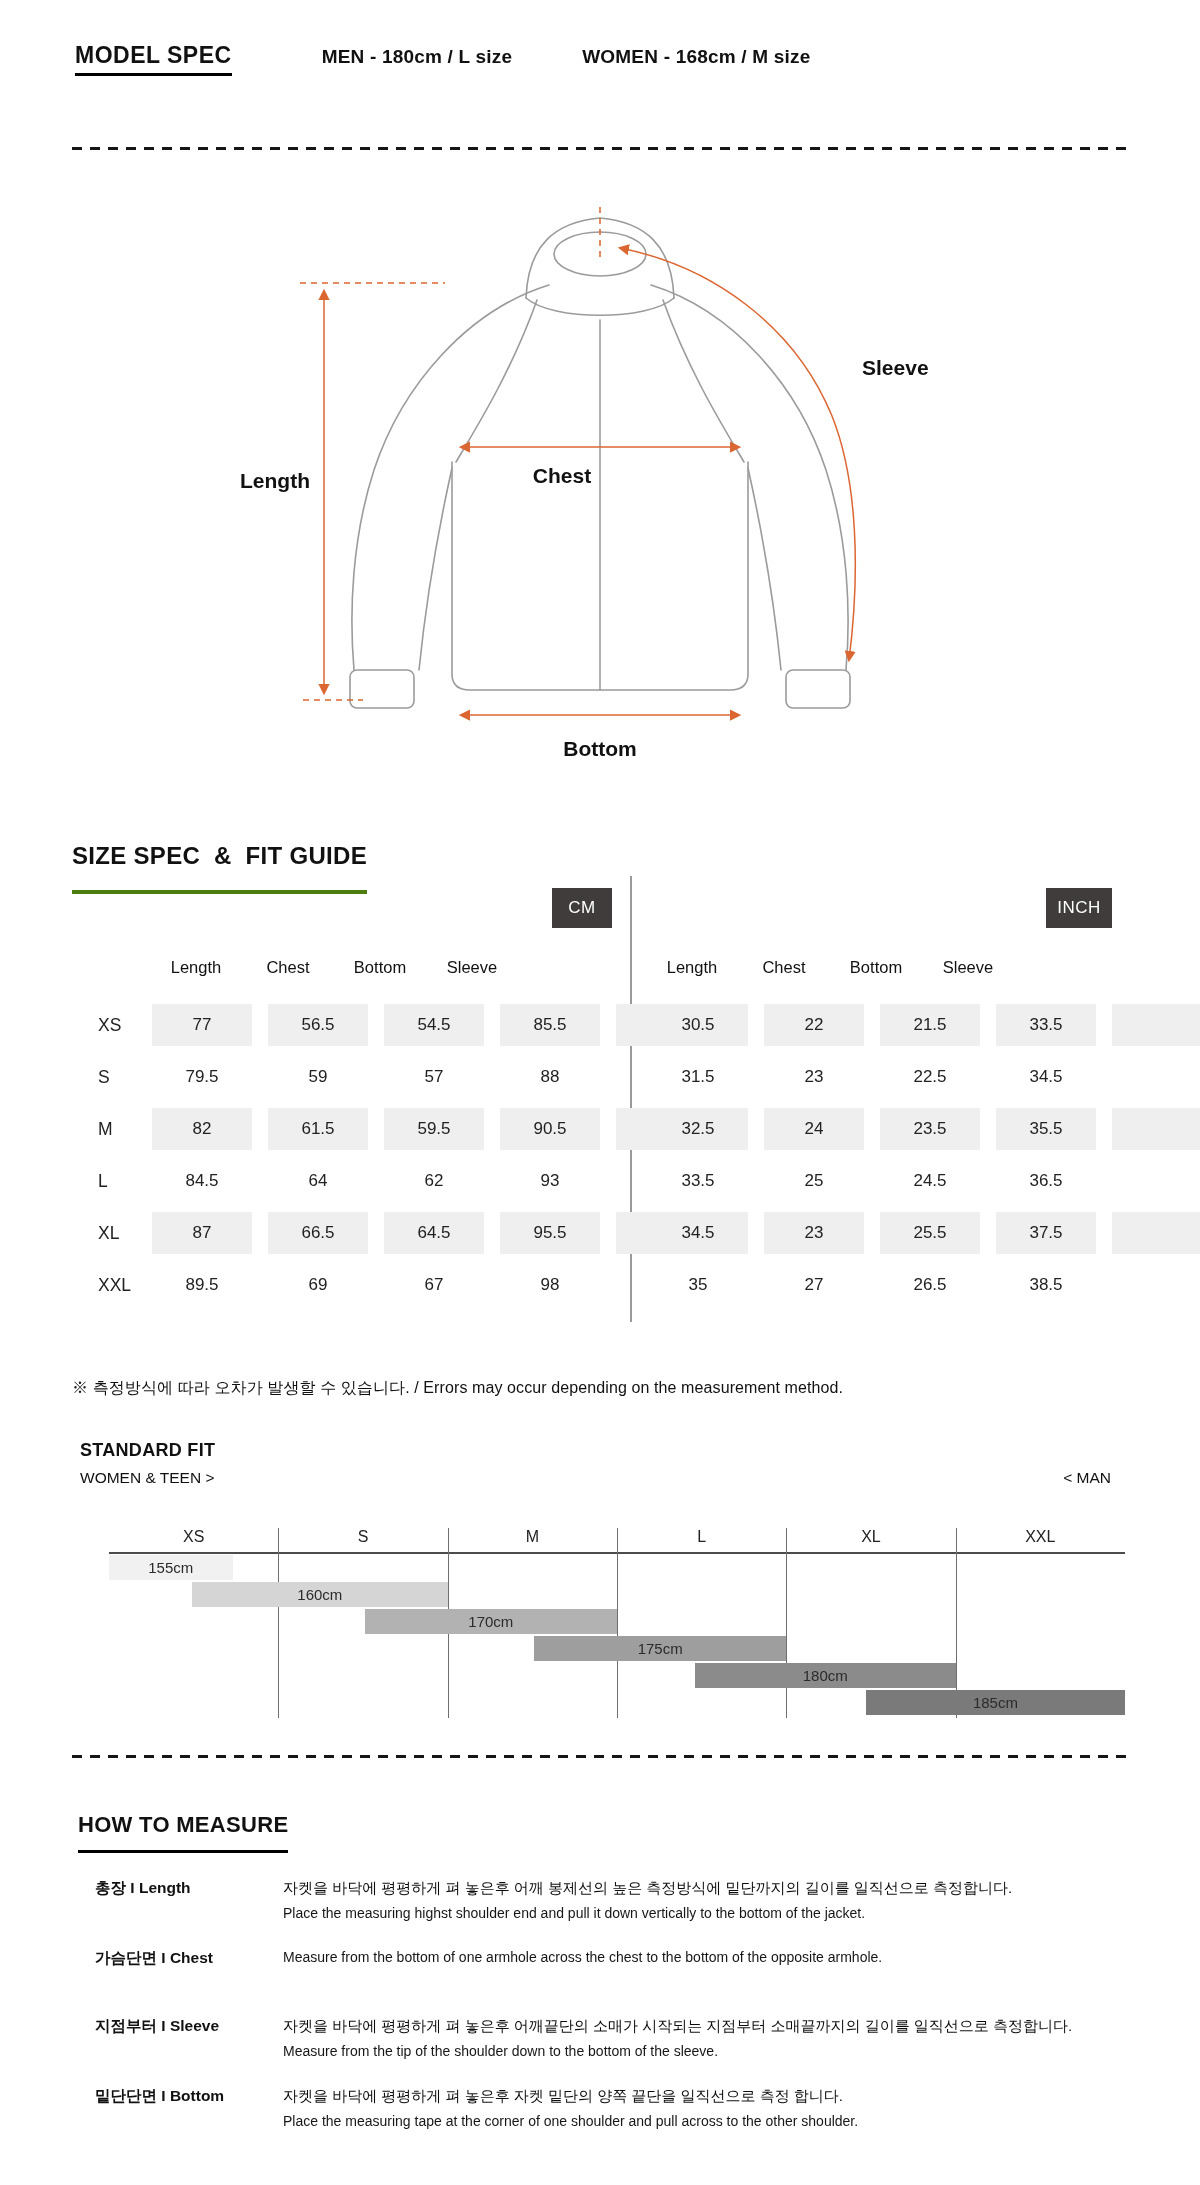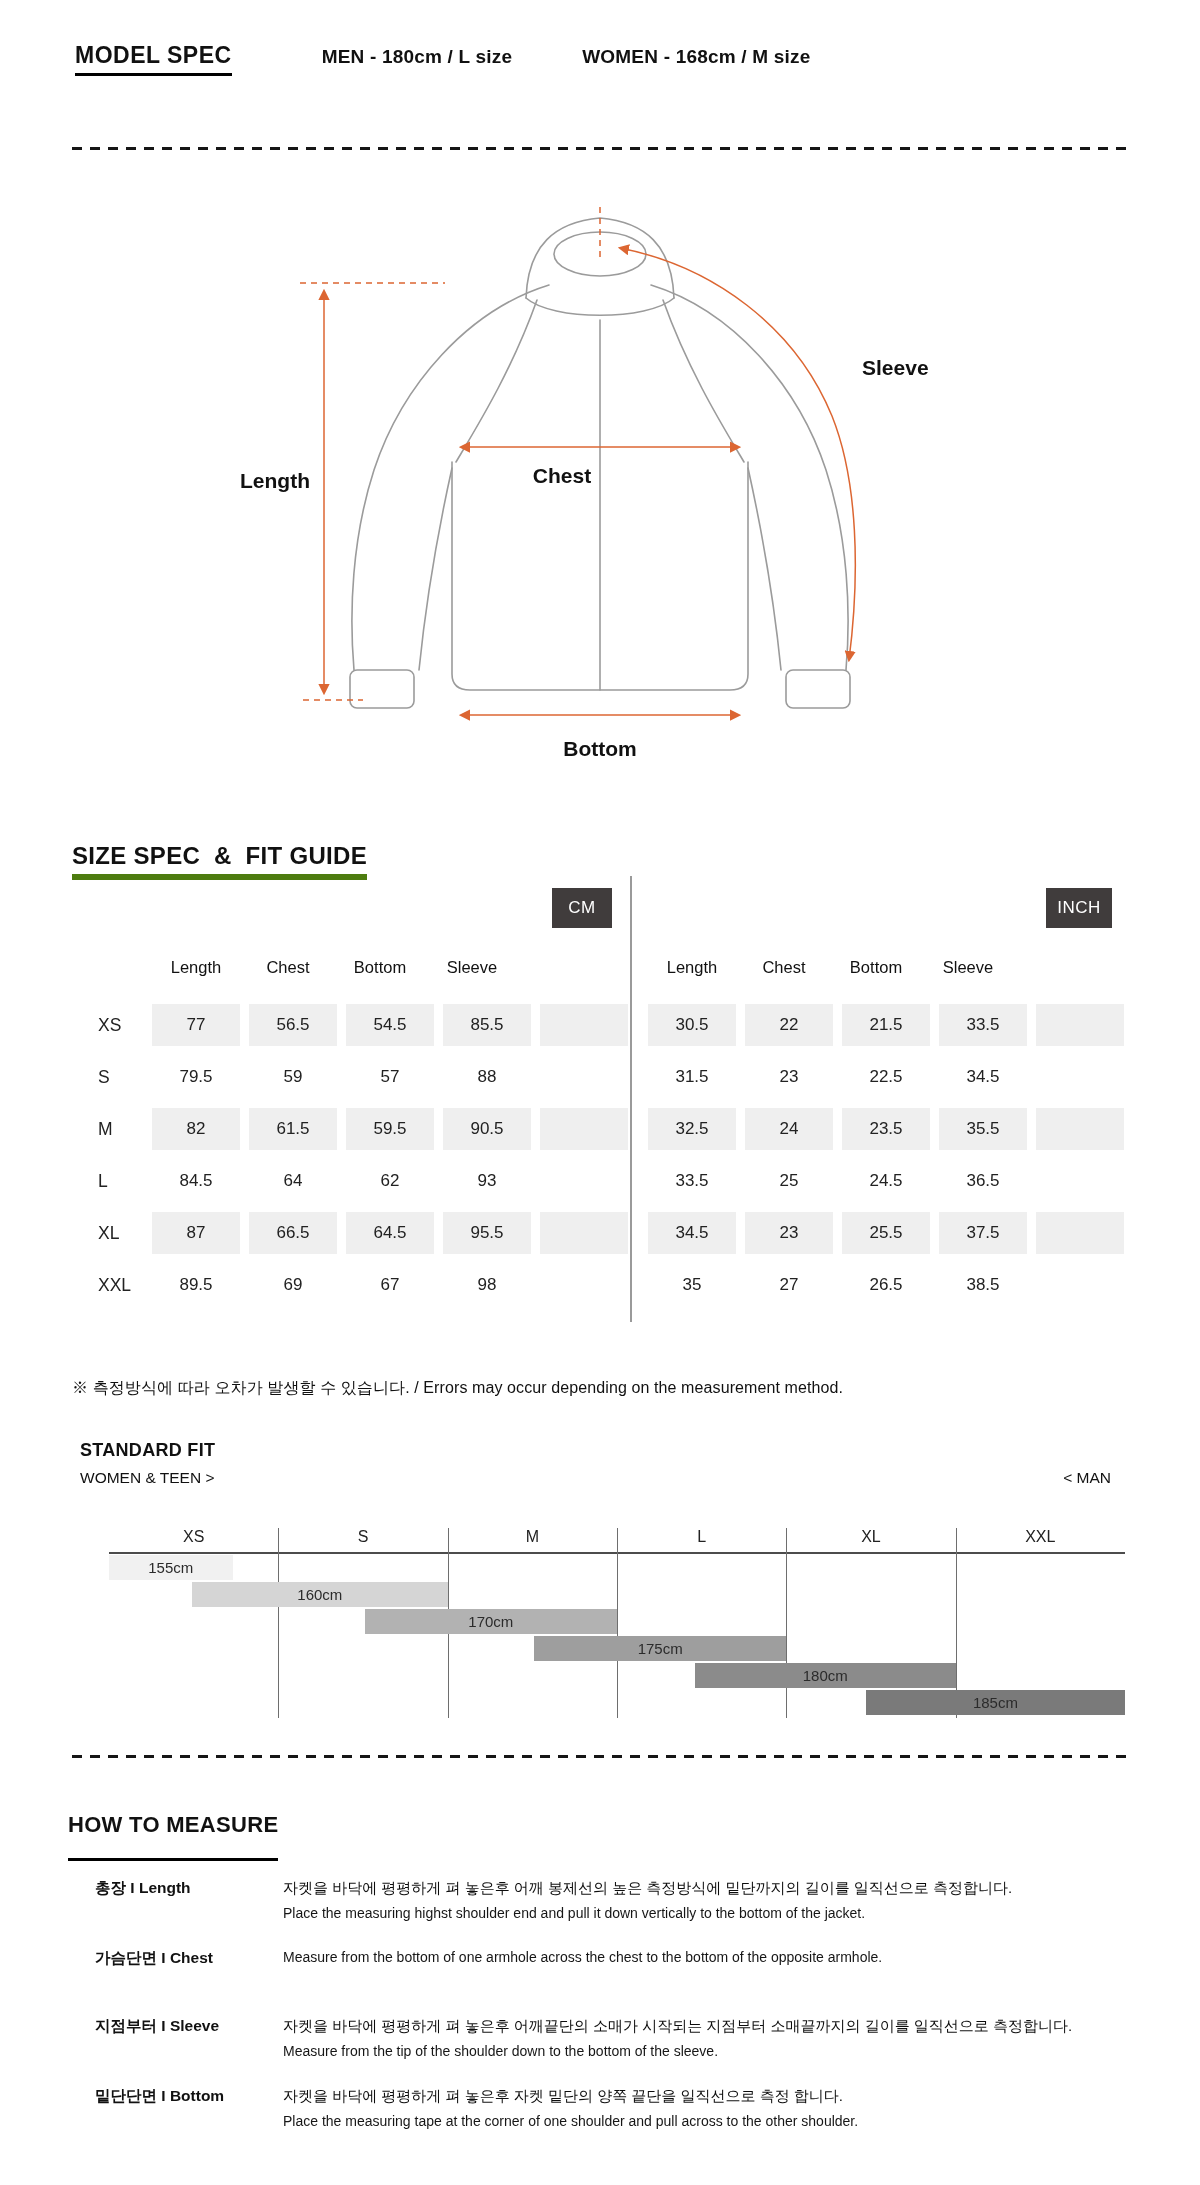--- a/index.html
+++ b/index.html
@@ -20,55 +20,55 @@
   
   .diagram { position:absolute; top:150px; left:0; }
   .diagram .jacket { stroke:#9b9b9b; stroke-width:1.6; fill:none; stroke-linecap:round; }
   .diagram .cuff { stroke:#9b9b9b; stroke-width:1.6; fill:#fff; }
   .diagram .meas { stroke:#dc6632; stroke-width:1.5; fill:none; }
   .diagram .dash { stroke:#dc6632; stroke-width:1.5; stroke-dasharray:6 5; fill:none; }
   .diagram text { font:700 21px "Liberation Sans", sans-serif; fill:#111; }
 
   
   .size-spec-title { position:absolute; top:842px; left:72px; font-size:24px; font-weight:700;
-                     letter-spacing:.3px; border-bottom:6px solid #4d7c0f; padding-bottom:4px; white-space:pre; }
+                     letter-spacing:.3px; border-bottom:4px solid #4d7c0f; padding-bottom:20px; white-space:pre; }
   .tables { position:absolute; top:880px; left:72px; width:1056px; height:460px; }
   .unit-badge { position:absolute; top:8px; height:40px; background:#403c3c; color:#fff;
                 font-size:17px; display:flex; align-items:center; justify-content:center; letter-spacing:.5px; }
   .cm-badge { left:480px; width:60px; }
   .inch-badge { left:974px; width:66px; }
   .table-divider { position:absolute; left:558px; top:-4px; width:2px; height:446px; background:#9a9a9a; }
   .spec-table { position:absolute; top:76px; display:flex; flex-direction:column; }
   .table-left { left:0; } .table-right { left:576px; }
   .spec-head { display:flex; height:22px; margin-bottom:26px; align-items:center; }
   .head-spacer { width:80px; }
   .head-cell { width:88px; margin-right:4px; text-align:center; font-size:16.5px; color:#111; }
   .spec-row { display:flex; height:42px; margin-bottom:10px; align-items:stretch; }
   .row-label { width:80px; padding-left:26px; display:flex; align-items:center; font-size:17.5px; color:#222; }
-  .cell { width:88px; margin-right:9px; text-align:center; line-height:42px; font-size:17px; color:#222; }
+  .cell { width:100px; margin-right:16px; text-align:center; line-height:42px; font-size:17px; color:#222; }
   .spec-row.gray .cell { background:#efefef; }
 
   .note { position:absolute; top:1378px; left:72px; font-size:16px; color:#111; letter-spacing:.1px; }
 
   
   .fit { position:absolute; top:1440px; left:72px; width:1056px; height:300px; }
   .fit-title { margin-left:8px; font-size:18px; font-weight:800; letter-spacing:.3px; }
   .fit-sub { position:absolute; top:29px; left:8px; font-size:15.5px; color:#111; }
   .fit-man { position:absolute; top:29px; right:17px; font-size:15.5px; color:#111; }
   .fit-chart { position:absolute; top:88px; left:37px; width:1016px; height:192px; }
   .fit-labels { display:flex; height:22px; }
   .fit-col-label { text-align:center; font-size:16px; color:#222; }
   .fit-rule { position:absolute; top:24px; left:0; width:1016px; height:2px; background:#4c4c4c; }
   .fit-divider { position:absolute; top:0; width:1px; height:190px; background:#6e6e6e; }
   .fit-bar { position:absolute; height:25px; display:flex; align-items:center; justify-content:center;
              font-size:15px; color:#2b2b2b; }
 
   
-  .htm-title { position:absolute; top:1812px; left:68px; font-size:22px; font-weight:700;
-               letter-spacing:.3px; border-bottom:3px solid #000; padding-bottom:20px; }
+  .htm-title { position:absolute; top:1812px; left:78px; font-size:22px; font-weight:700;
+               letter-spacing:.3px; border-bottom:3px solid #000; padding-bottom:12px; }
   .measure-row { position:absolute; left:95px; width:1060px; }
   .m-label { position:absolute; left:0; top:0; width:175px; font-size:15.5px; font-weight:700; }
   .m-desc { position:absolute; left:188px; top:0; width:860px; }
   .m-kr { font-size:15px; font-weight:500; line-height:19px; margin-bottom:7px; color:#0d0d0d; }
   .m-en { font-size:14px; line-height:18px; color:#161616; }
 </style>
 </head>
 <body>
 
 <div class="page">

